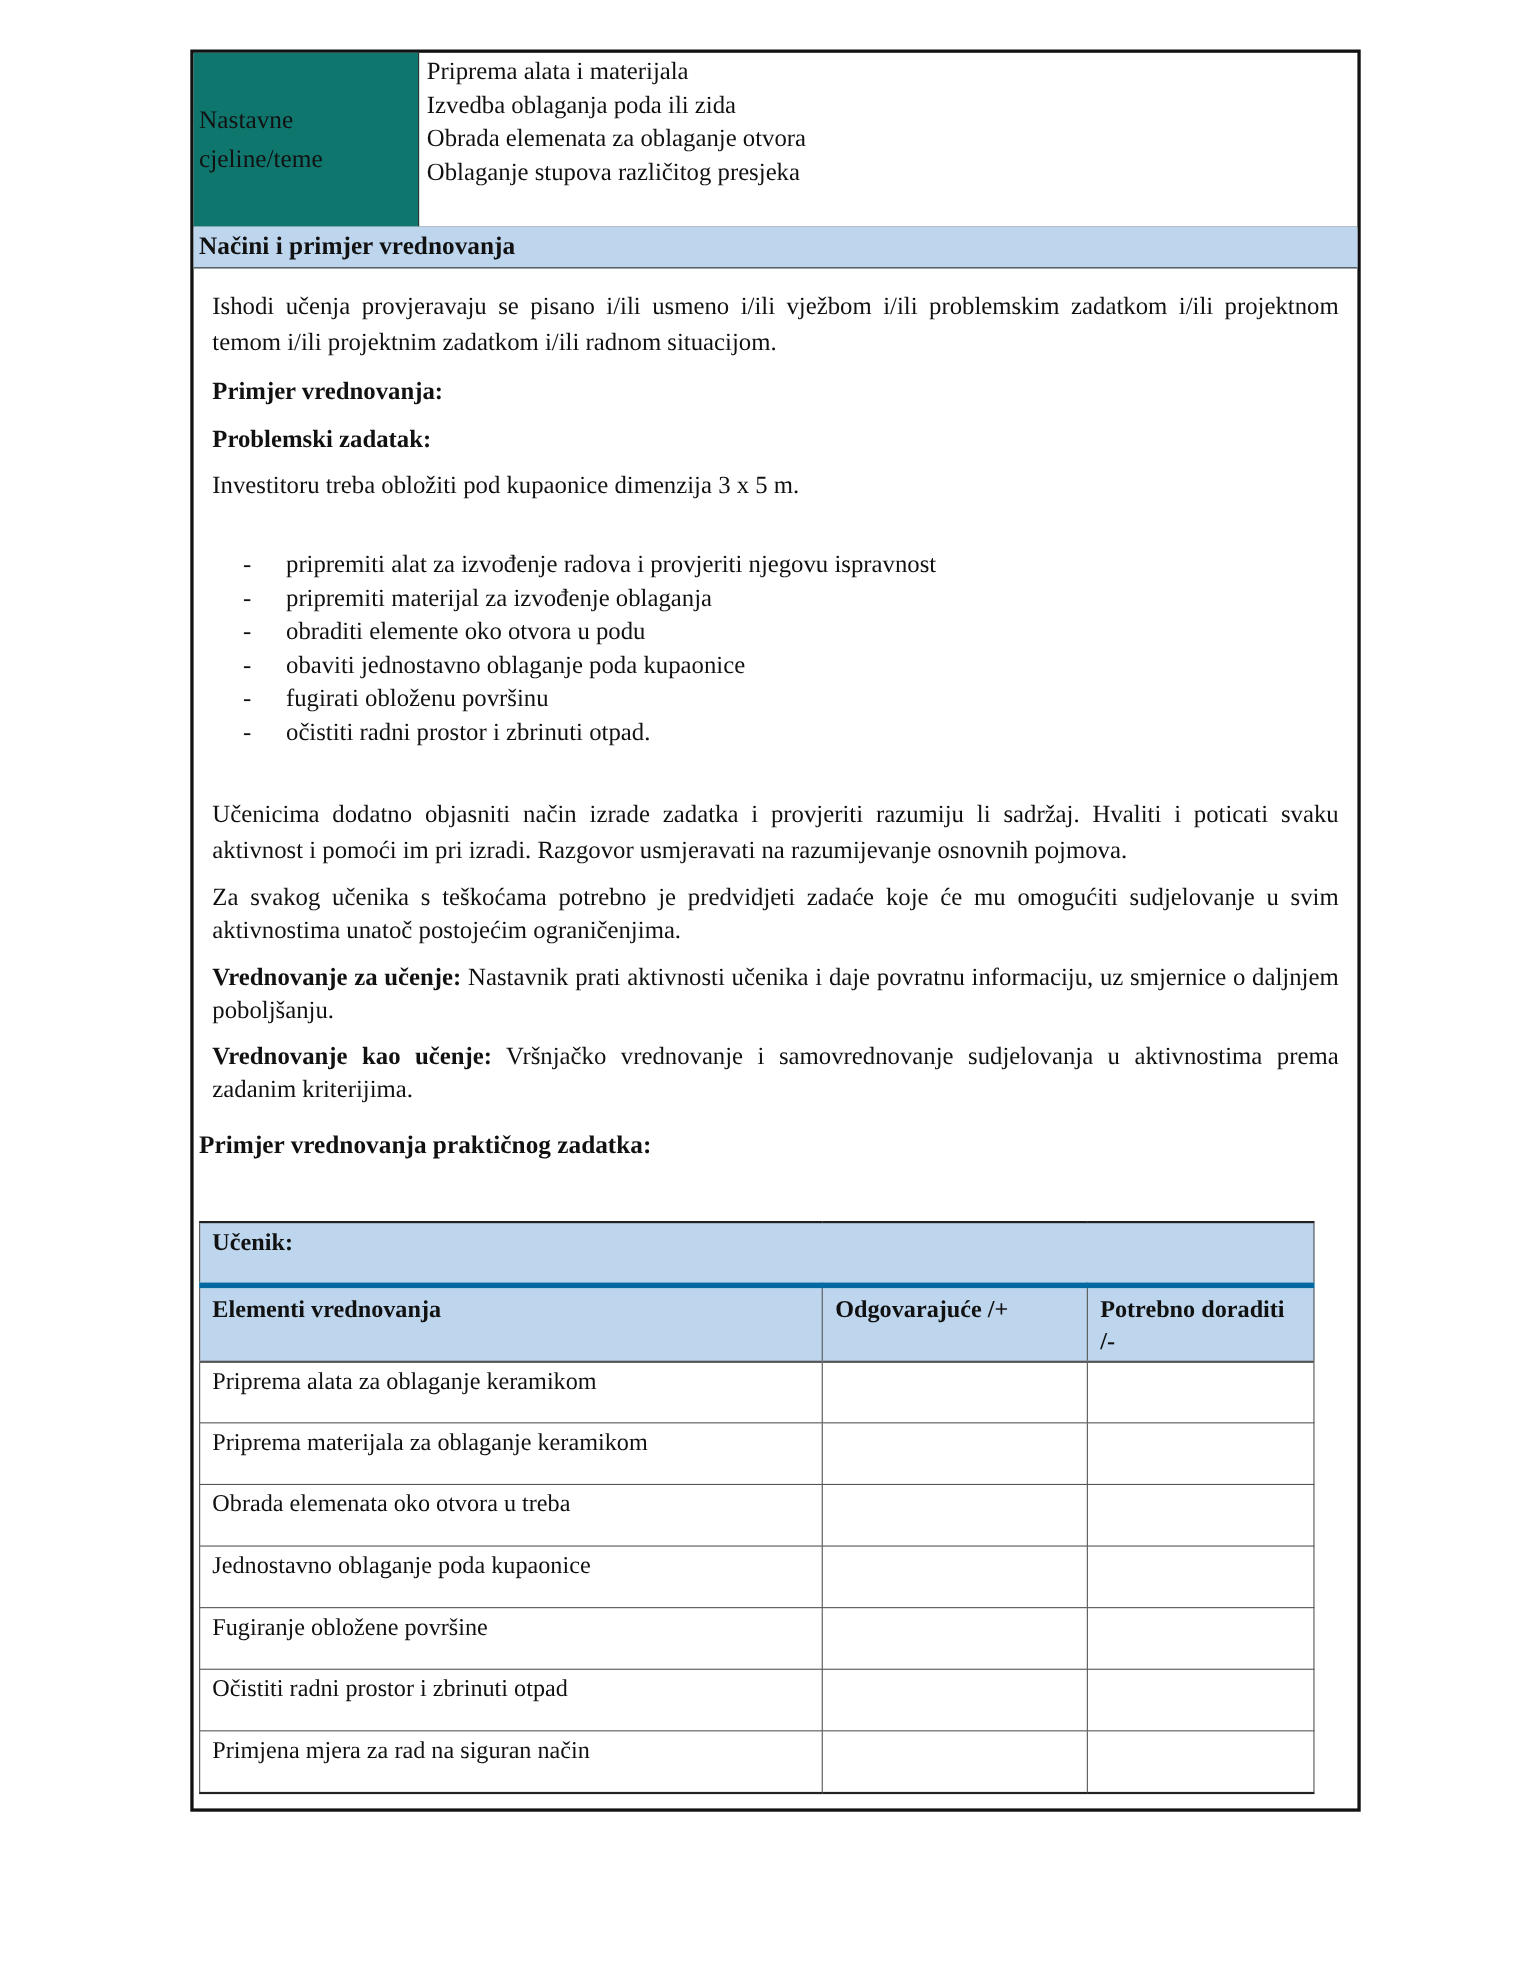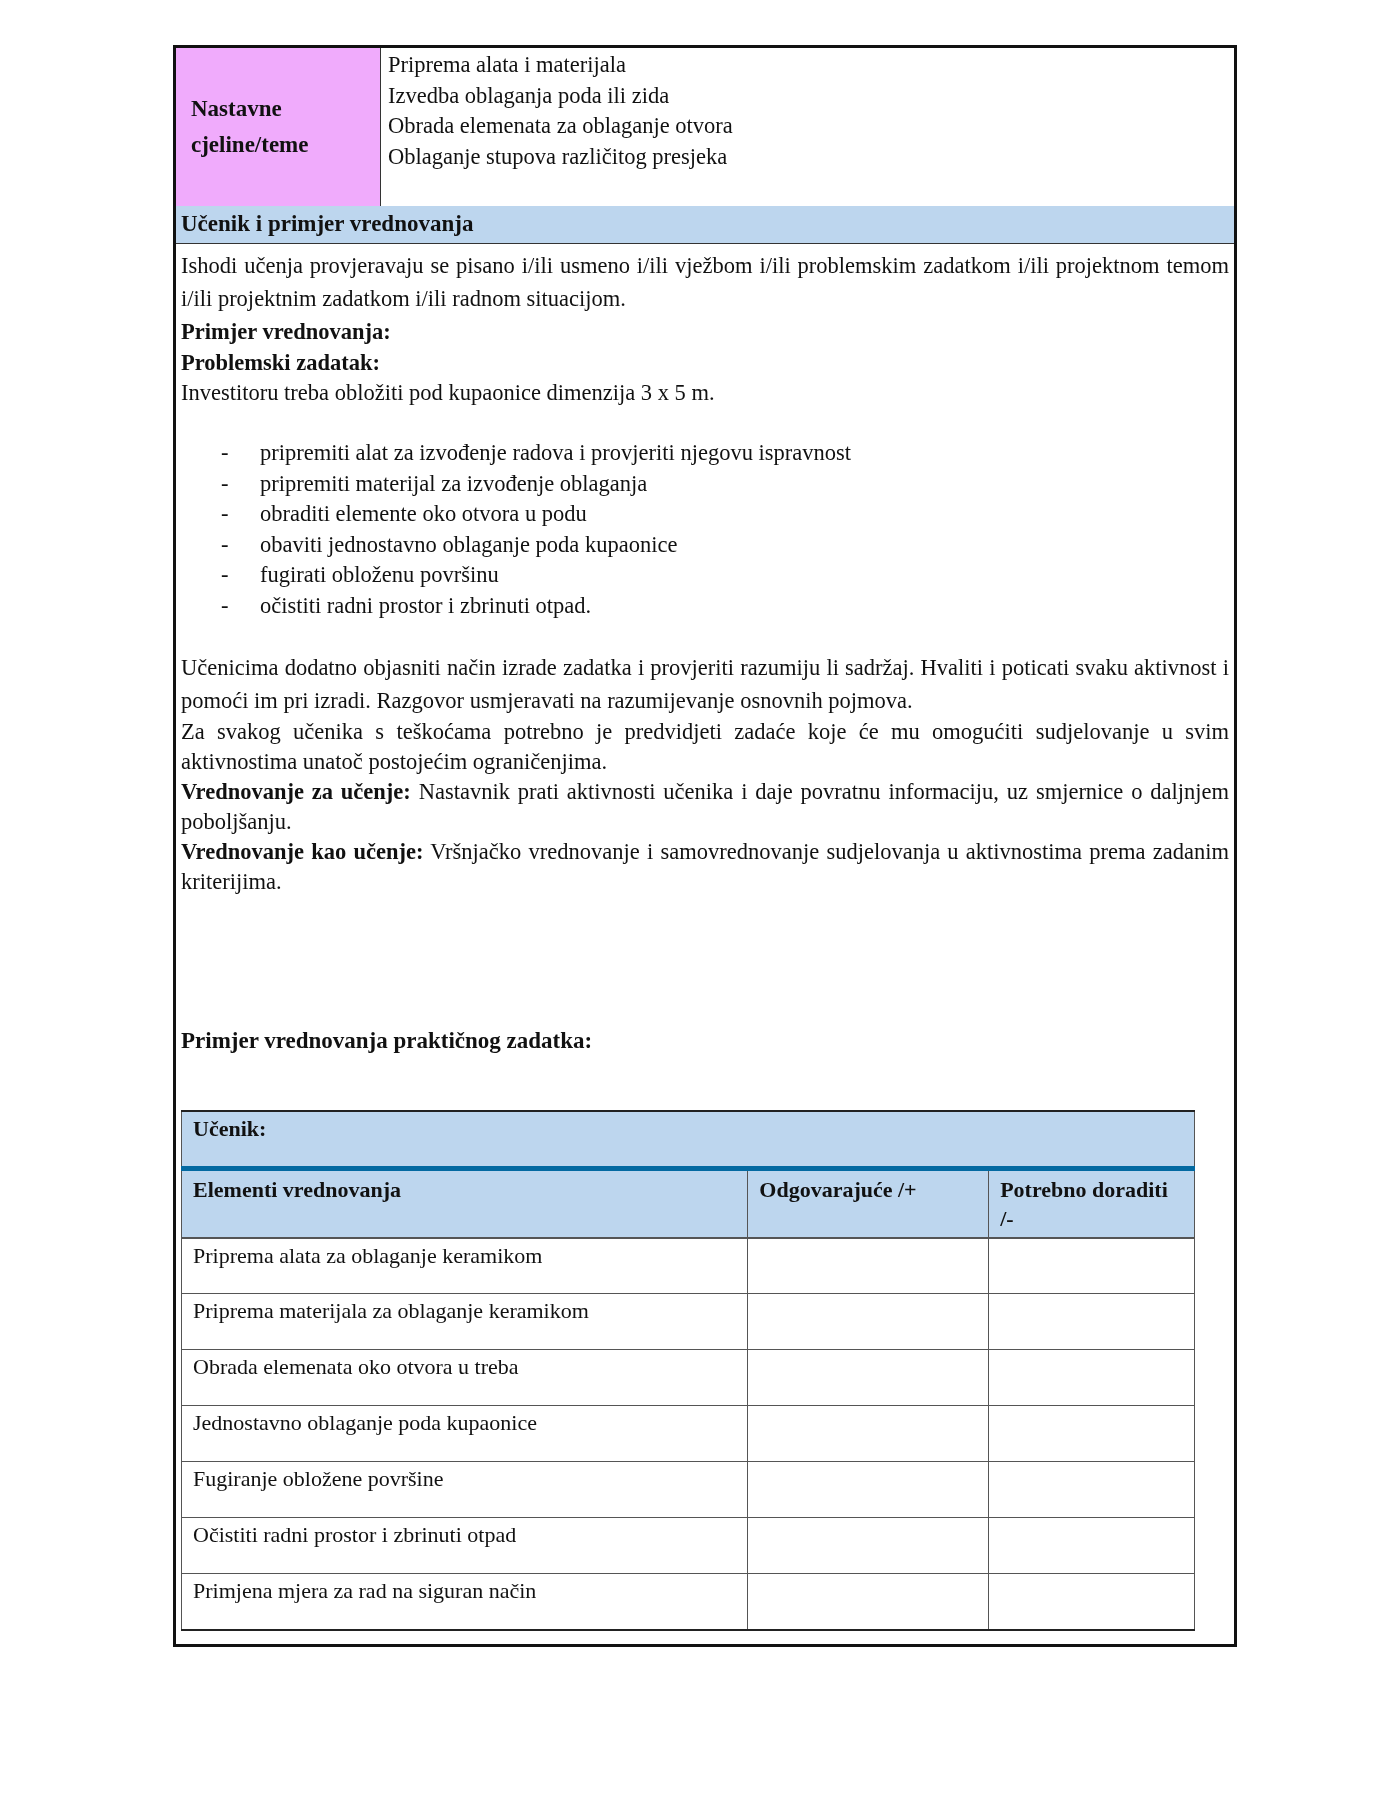--- a/index.html
+++ b/index.html
@@ -1,30 +1,30 @@
 <!DOCTYPE html>
 <html><head>
   <meta charset="utf-8">
   <style>
     html, body { margin: 0; padding: 0; background: #ffffff; }
     body { width: 1386px; height: 1797px; position: relative; overflow: hidden;
            font-family: "Liberation Serif", "DejaVu Serif", serif; color: #111; }
     .outer { position: absolute; left: 173px; top: 45px; width: 1064px; height: 1602px;
              border: 3px solid #111; box-sizing: border-box; }
     .row-top { position: absolute; left: 0; top: 0; right: 0; height: 158px; border-bottom: 1px solid #333; }
-    .label-cell { position: absolute; left: 0; top: 0; width: 205px; height: 100%; background: #f0abfc;
+    .label-cell { position: absolute; left: 0; top: 0; width: 205px; height: 100%; background: #0f766e;
                   border-right: 1px solid #333; box-sizing: border-box; display: flex; align-items: center;
-                  padding-left: 15px; font-weight: bold; font-size: 23px; line-height: 36px; }
+                  padding-left: 5px; font-weight: normal; font-size: 23px; line-height: 36px; }
     .topics-cell { position: absolute; left: 206px; top: 0; right: 0; height: 100%; padding: 2px 6px;
                    font-size: 22.5px; line-height: 30.5px; }
     .section-head { position: absolute; left: 0; right: 0; top: 158px; height: 38px; background: #BDD6EE;
                     border-bottom: 1px solid #333; box-sizing: border-box; padding-left: 5px;
                     font-weight: bold; font-size: 23px; line-height: 36px; }
     .body-area { position: absolute; left: 0; right: 0; top: 197px; padding: 4px 5px 0 5px; font-size: 22.5px; }
-    .p { margin: 0; line-height: 33px; text-align: justify; }
+    .p { margin: 12px; line-height: 33px; text-align: justify; }
     .p.tight { line-height: 30px; }
     .b { font-weight: bold; }
     .gap { height: 30px; }
     ul.steps { list-style: none; margin: 0; padding: 0; }
     ul.steps li { position: relative; padding-left: 79px; line-height: 30.5px; }
     ul.steps li .dash { position: absolute; left: 40px; }
     .practical-title { position: absolute; left: 5px; top: 980px; font-weight: bold; font-size: 23px; }
     .eval { position: absolute; left: 5px; top: 1062px; width: 1014px; border-collapse: collapse;
             font-size: 22px; }
     .eval td { border: 1px solid #555; vertical-align: top; padding: 4px 11px; box-sizing: border-box; }
@@ -41,21 +41,21 @@
   <div class="row-top">
     <div class="label-cell">Nastavne cjeline/teme</div>
     <div class="topics-cell">
       <div>Priprema alata i materijala</div>
       <div>Izvedba oblaganja poda ili zida</div>
       <div>Obrada elemenata za oblaganje otvora</div>
       <div>Oblaganje stupova različitog presjeka</div>
     </div>
   </div>
 
-  <div class="section-head">Učenik i primjer vrednovanja</div>
+  <div class="section-head">Načini i primjer vrednovanja</div>
 
   <div class="body-area">
     <p class="p">Ishodi učenja provjeravaju se pisano i/ili usmeno i/ili vježbom i/ili problemskim zadatkom i/ili projektnom temom i/ili projektnim zadatkom i/ili radnom situacijom.</p>
     <p class="p b">Primjer vrednovanja:</p>
     <p class="p b tight">Problemski zadatak:</p>
     <p class="p tight">Investitoru treba obložiti pod kupaonice dimenzija 3 x 5 m.</p>
     <div class="gap"></div>
     <ul class="steps">
       <li><span class="dash">-</span><span>pripremiti alat za izvođenje radova i provjeriti njegovu ispravnost</span></li>
       <li><span class="dash">-</span><span>pripremiti materijal za izvođenje oblaganja</span></li>

